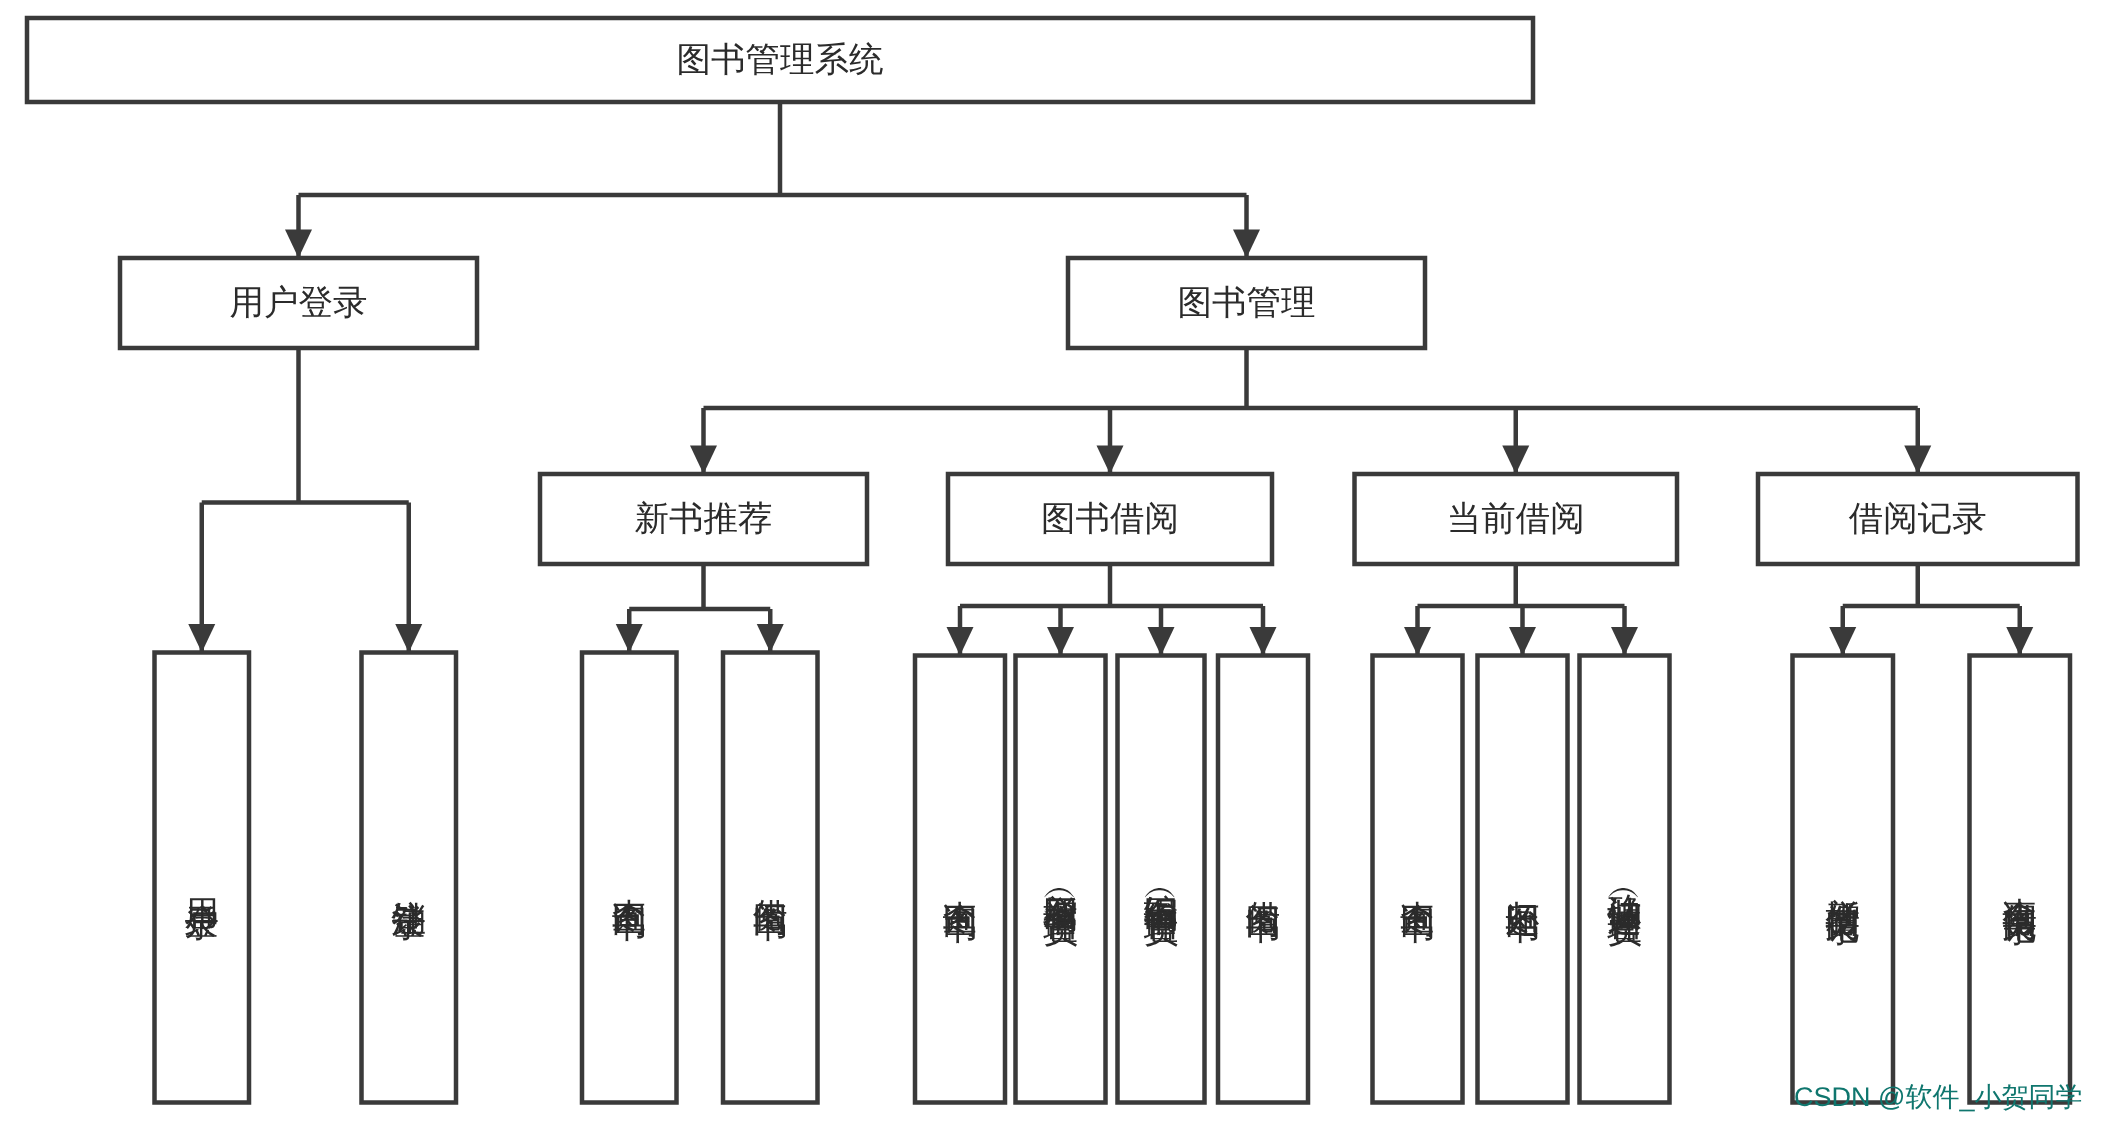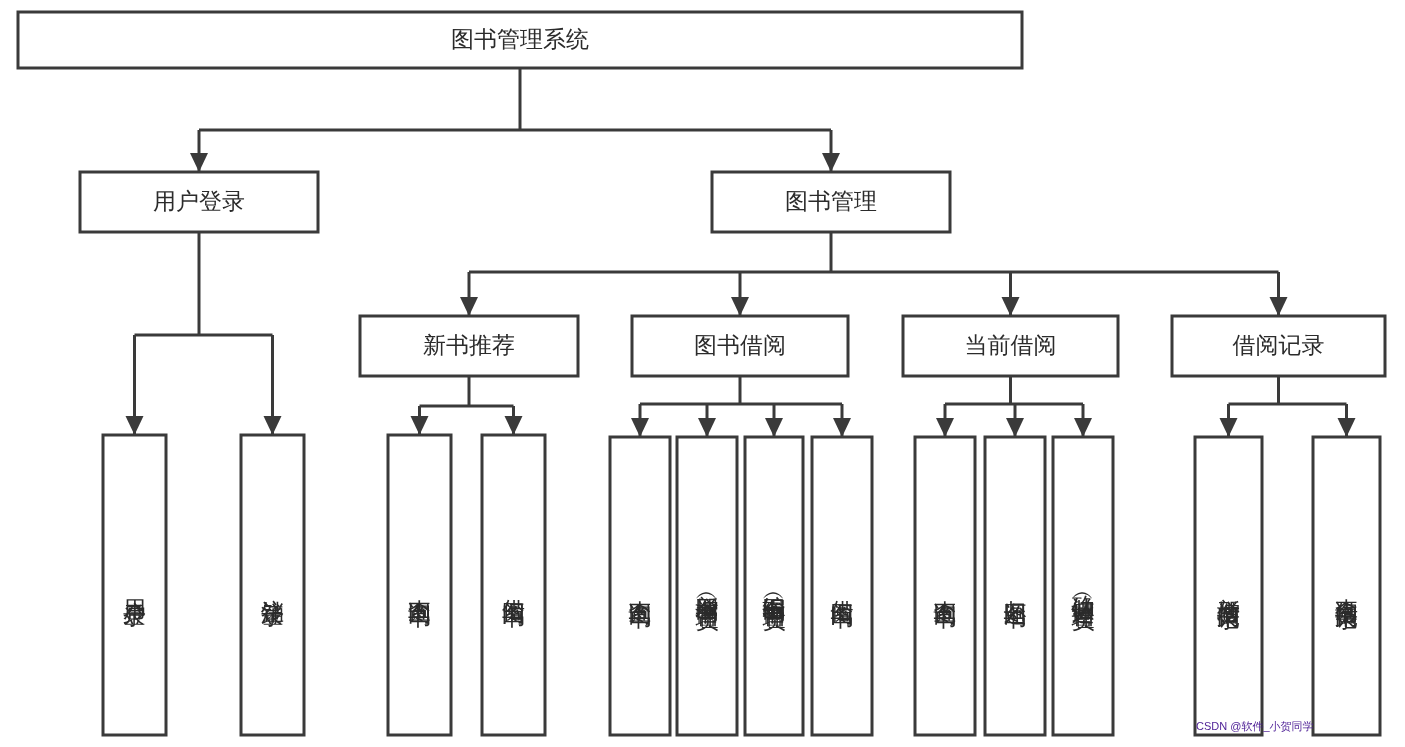--- a/index.html
+++ b/index.html
@@ -59,22 +59,22 @@
     font-size: 23px;
     color: #2b2b2b;
     letter-spacing: 2px;
     line-height: 1;
     white-space: nowrap;
     pointer-events: none;
   }
   .watermark {
     position: absolute;
     font-family: "Liberation Sans", "DejaVu Sans", sans-serif;
-    font-size: 11px;
-    color: #4c1d95;
+    font-size: 18px;
+    color: #0f766e;
     white-space: nowrap;
     pointer-events: none;
   }
 </style>
 </head>
 <body>
 
 <div id="diagram-root">
   <svg id="flow-svg" viewBox="0 0 1405 747" xmlns="http://www.w3.org/2000/svg">
     <g id="layer-connectors">

